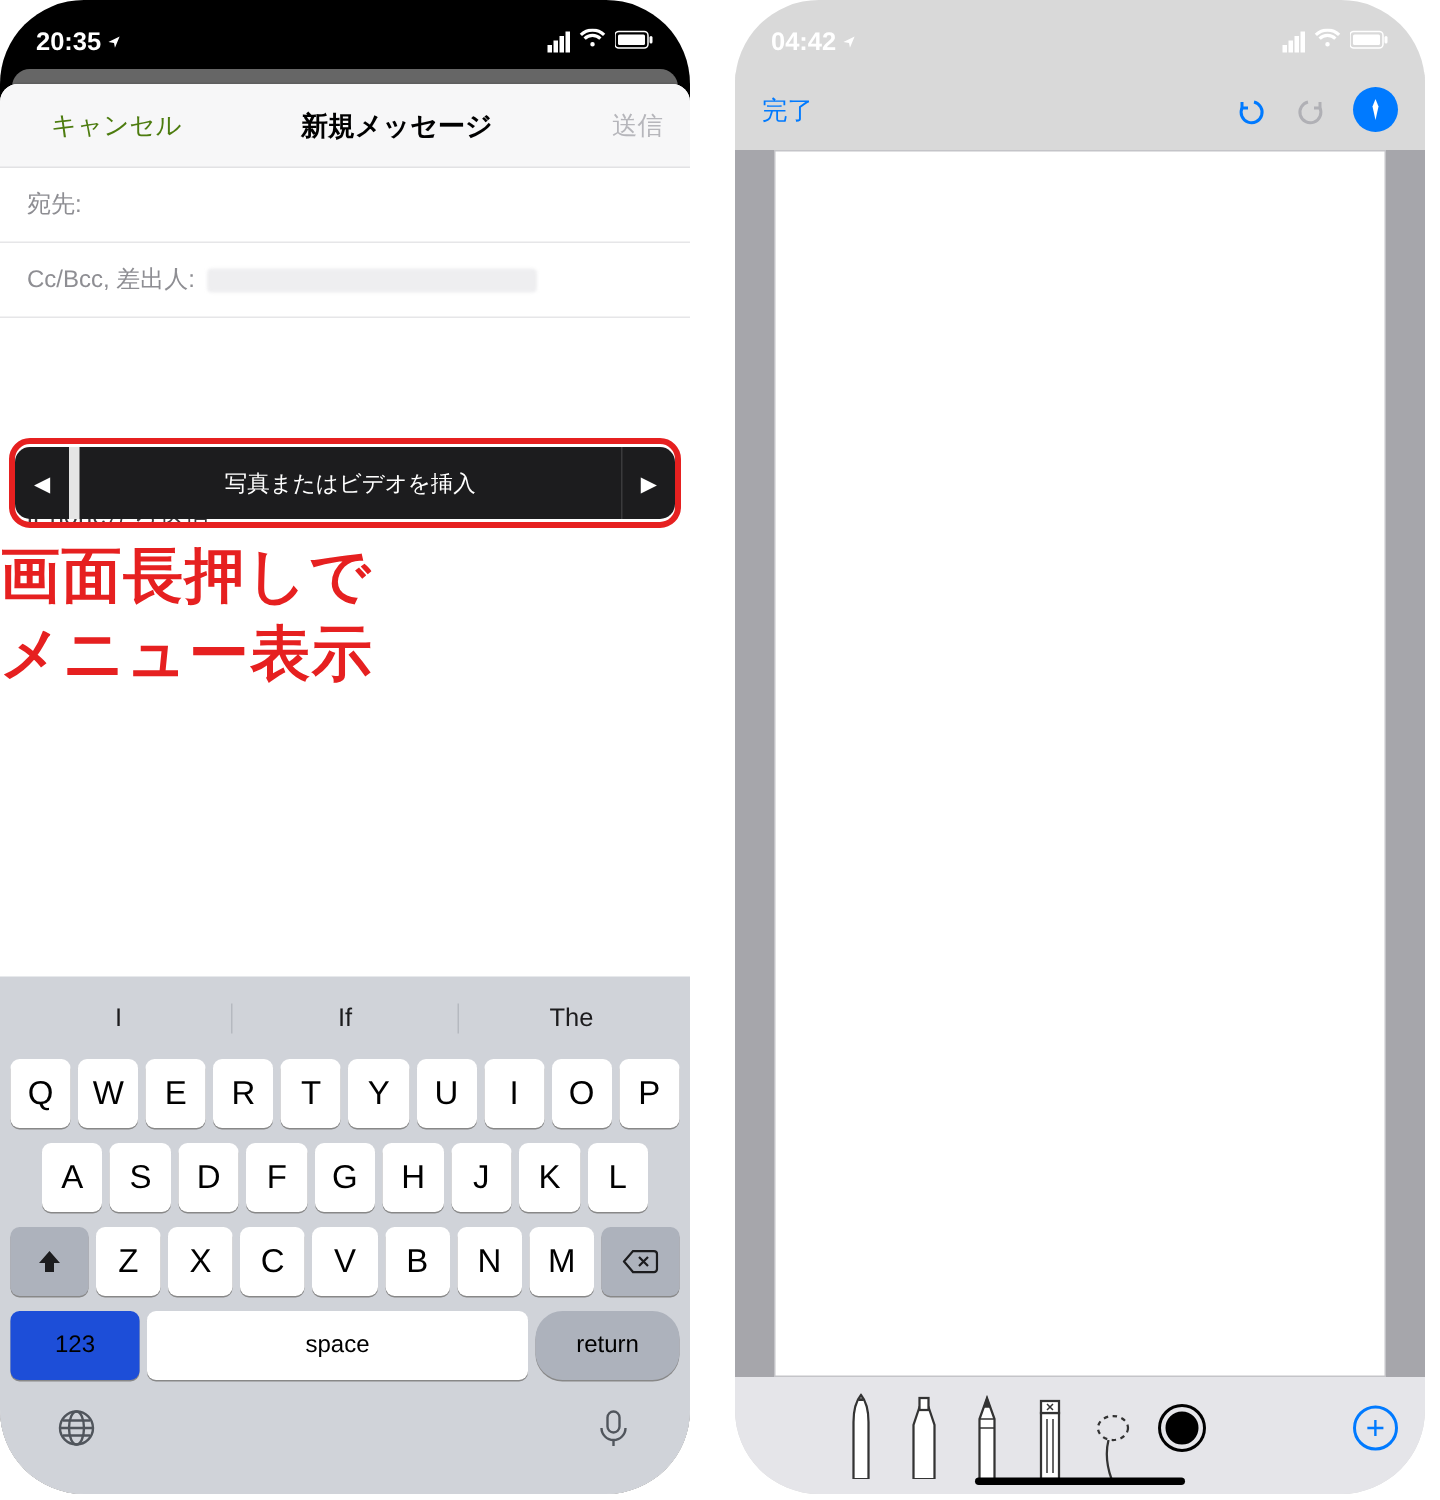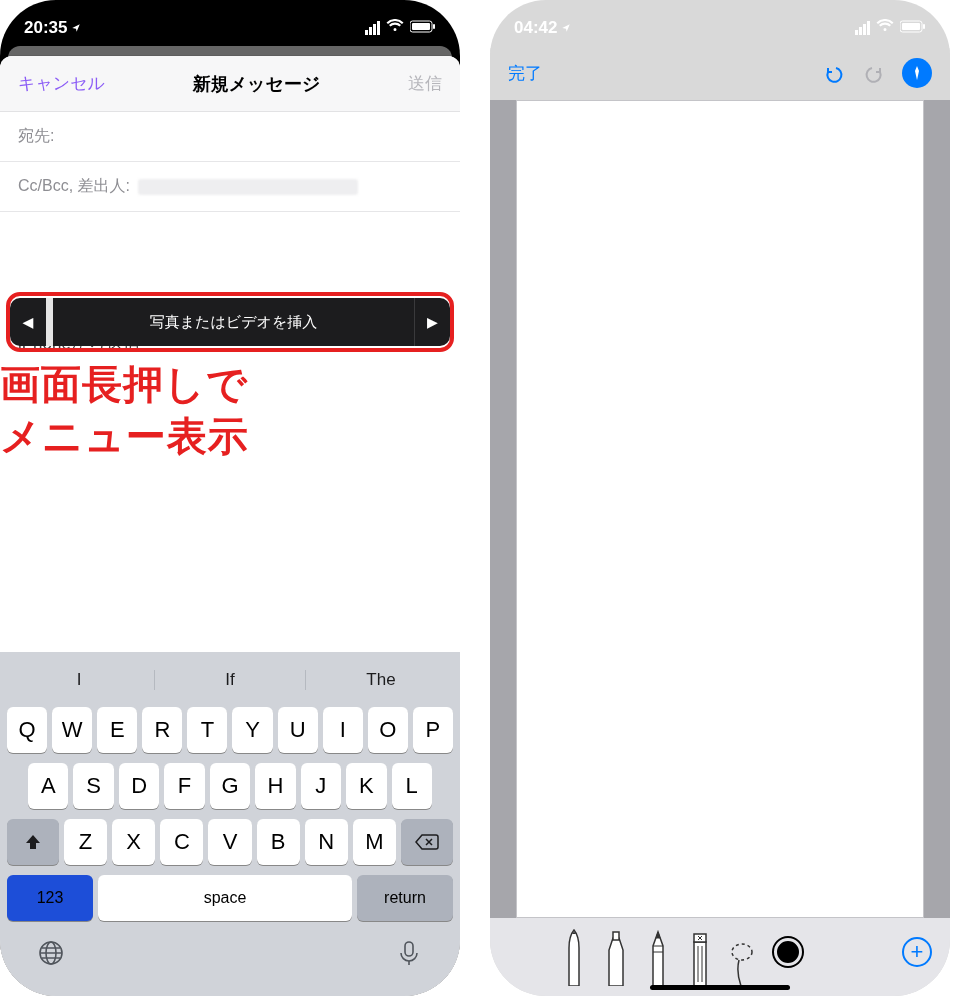--- a/index.html
+++ b/index.html
@@ -58,21 +58,21 @@
     position:absolute; top:46px; left:8px; right:8px; height:20px;
     background:#666; border-radius:12px 12px 0 0;
   }
   .mail-header {
     height: 56px;
     display:flex; align-items:center; justify-content:space-between;
     padding: 0 18px;
     border-bottom: 1px solid #e2e2e4;
     background:#f7f7f8;
   }
-  .mail-cancel { color:#8b5cf6; font-size:17px; }
+  .mail-cancel { color:#4d7c0f; font-size:17px;margin-left:16px; }
   .mail-title { font-weight:700; font-size:18px; }
   .mail-send { color:#b6b6bb; font-size:17px; }
   .mail-field {
     padding: 14px 18px;
     border-bottom: 1px solid #e6e6e8;
     color:#8e8e93; font-size:16px;
     display:flex; gap:8px; align-items:center;
     background:#fff;
   }
   .mail-field .value-blur {
@@ -163,21 +163,21 @@
     height:46px;
     display:flex; align-items:center; justify-content:center;
     font-size:22px;
     color:#000;
   }
   .row2 { padding-left:24px; padding-right:24px; }
   .row3 .key.shift, .row3 .key.bksp { flex:0 0 52px; background:#adb2bc;}
   .row4 { gap:5px; }
   .row4 .key.k123 { flex:0 0 86px; background:#1d4ed8; font-size:16px;}
   .row4 .key.space { flex:1; font-size:16px;}
-  .row4 .key.return { flex:0 0 96px; background:#adb2bc; font-size:16px;}
+  .row4 .key.return { flex:0 0 96px; background:#adb2bc; font-size:16px;border-radius:18px;}
   .kb-bottom {
     display:flex; justify-content:space-between; align-items:center;
     padding:12px 32px 6px;
     color:#50555c;
   }
   .kb-bottom svg { width:30px; height:30px; }
 
   
   .markup-bar {
     height:50px;

